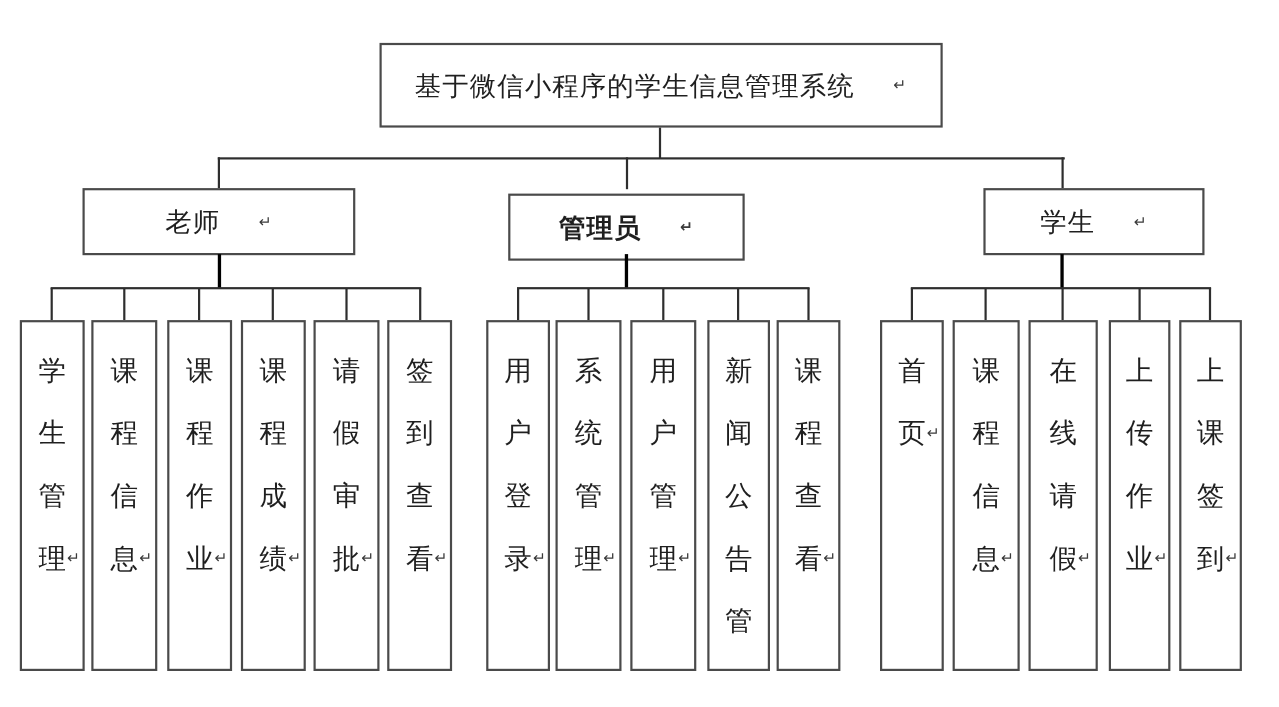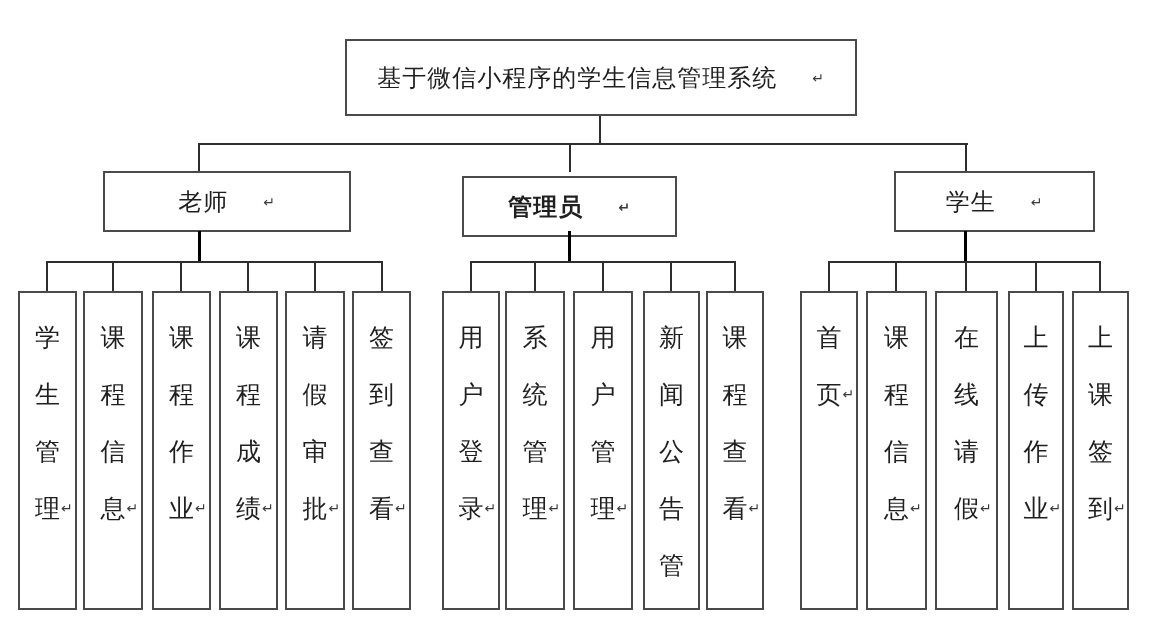--- a/index.html
+++ b/index.html
@@ -20,21 +20,21 @@
   .hbox{
     display:flex;
     align-items:center;
     justify-content:center;
     font-size:24px;
     letter-spacing:1px;
     white-space:nowrap;
     gap:34px;
   }
   .title-box{left:345px;top:39px;width:512px;height:77px;}
-  .branch-teacher{left:75px;top:171px;width:248px;height:61px;margin-left:28px;}
+  .branch-teacher{left:75px;top:171px;width:248px;height:61px;}
   .branch-admin{left:462px;top:176px;width:215px;height:61px;font-weight:bold;}
   .branch-student{left:866px;top:171px;width:201px;height:61px;margin-left:28px;}
   .vbox{
     top:291px;height:319px;
     padding-top:16px;
   }
   .vchar{
     height:57px;line-height:57px;
     font-size:25px;
     text-align:center;

